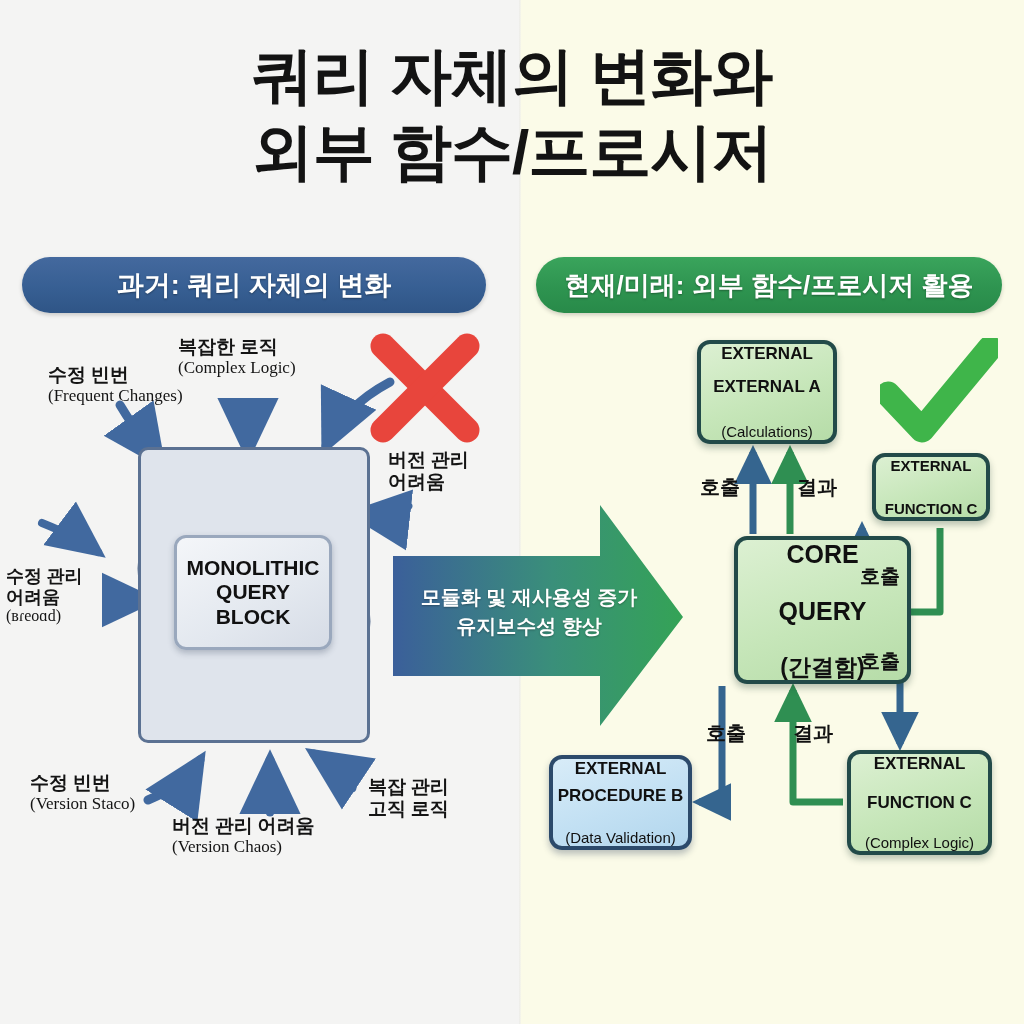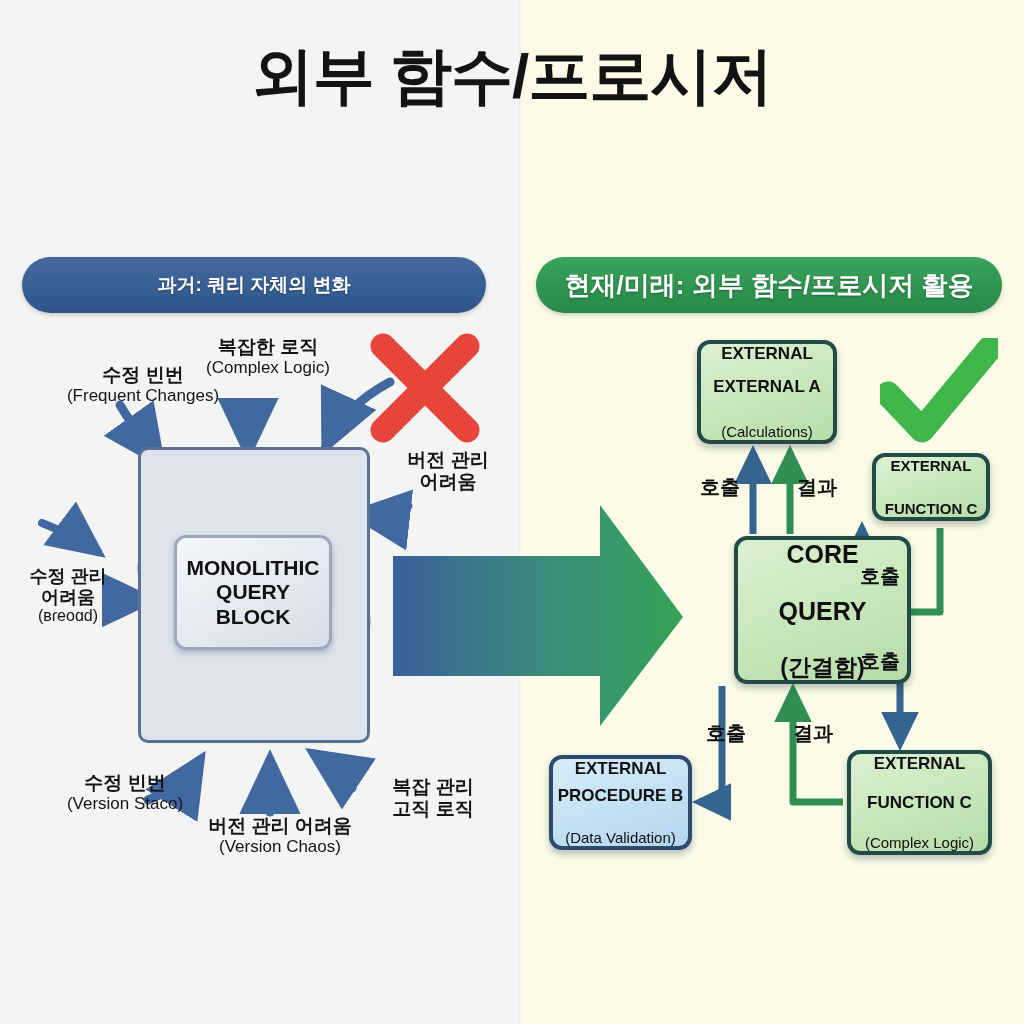--- a/index.html
+++ b/index.html
@@ -24,32 +24,32 @@
   }
   .title span { display:block; }
 
   
   .badge {
     position:absolute; display:flex; align-items:center; justify-content:center;
     color:#fff; font-weight:bold; border-radius:40px;
     text-shadow:0 1px 2px rgba(0,0,0,.35);
   }
   .badge-left {
-    left:22px; top:257px; width:464px; height:56px; font-size:19px;
+    left:22px; top:257px; width:464px; height:56px; font-size:27px;
     background:linear-gradient(180deg,#44699e 0%,#375f93 55%,#2f5586 100%);
     box-shadow:0 2px 4px rgba(0,0,0,.18);
   }
   .badge-right {
     left:536px; top:257px; width:466px; height:56px; font-size:26px;
     background:linear-gradient(180deg,#3aa45c 0%,#2e9450 55%,#288a49 100%);
     box-shadow:0 2px 4px rgba(0,0,0,.18);
   }
 
   
-  .lbl { position:absolute; text-align:center; color:#141414; line-height:1.14; }
+  .lbl { position:absolute; text-align:left; color:#141414; line-height:1.14;font-family:Liberation Serif, serif; }
   .lbl .ko  { font-weight:bold; font-size:19px; display:block; }
   .lbl .en  { font-size:17px; display:block; }
   .lbl.sm .ko { font-size:18px; }
   .lbl.sm .en { font-size:16px; }
 
   
   svg.layer { position:absolute; left:0; top:0; width:1024px; height:1024px; overflow:visible; }
 
   
   .mono-frame {
@@ -118,20 +118,21 @@
 </head>
 <body>
 
 <div id="stage">
 
   <div class="bg-left"></div>
   <div class="bg-right"></div>
   <div class="bg-seam"></div>
 
   <div class="title">
+    <span>쿼리 자체의 변화와</span>
     <span>외부 함수/프로시저</span>
   </div>
 
   <div class="badge badge-left">과거: 쿼리 자체의 변화</div>
   <div class="badge badge-right">현재/미래: 외부 함수/프로시저 활용</div>
 
   <svg class="layer">
     <defs>
       <marker id="ahB" markerWidth="7" markerHeight="7" refX="5.4" refY="3.5" orient="auto">
         <path d="M0,0.4 L6.4,3.5 L0,6.6 Z" fill="#3b639b"></path>
@@ -242,20 +243,24 @@
     <g stroke="#e8453c" stroke-width="25" stroke-linecap="round">
       <line x1="16" y1="16" x2="100" y2="100"></line>
       <line x1="100" y1="16" x2="16" y2="100"></line>
     </g>
   </svg>
 
   <svg class="check" viewBox="0 0 118 106">
     <path d="M8,56 L42,92 L110,10" fill="none" stroke="#3fb54a" stroke-width="25" stroke-linecap="round" stroke-linejoin="round"></path>
   </svg>
 
+  <div class="center-arrow-text">
+    <div>모듈화 및 재사용성 증가</div>
+    <div>유지보수성 향상</div>
+  </div>
 
   <svg class="layer">
     <defs>
       <marker id="ahRB" markerWidth="6" markerHeight="6" refX="4.6" refY="3" orient="auto">
         <path d="M0,0.3 L5.6,3 L0,5.7 Z" fill="#35658f"></path>
       </marker>
       <marker id="ahRG" markerWidth="6" markerHeight="6" refX="4.6" refY="3" orient="auto">
         <path d="M0,0.3 L5.6,3 L0,5.7 Z" fill="#2f8f52"></path>
       </marker>
     </defs>

